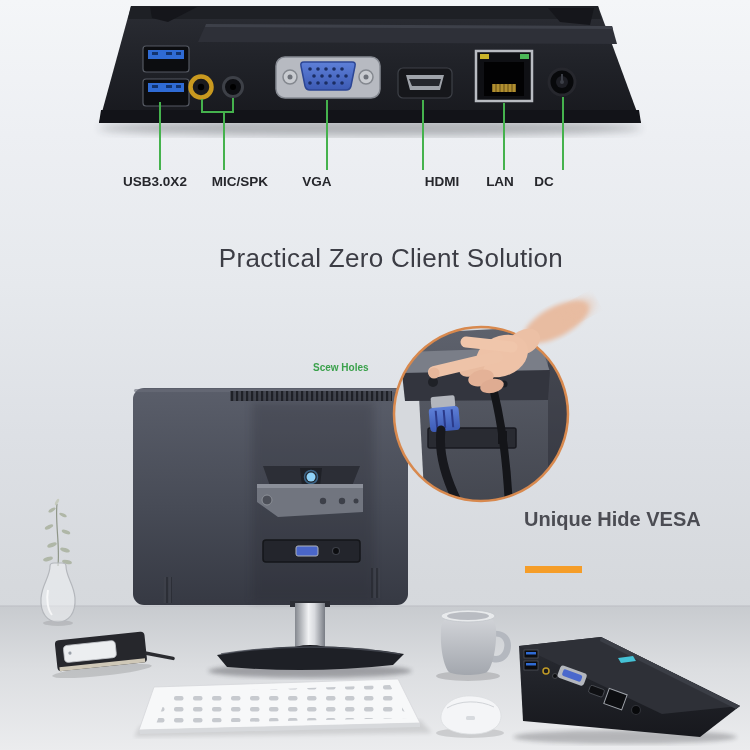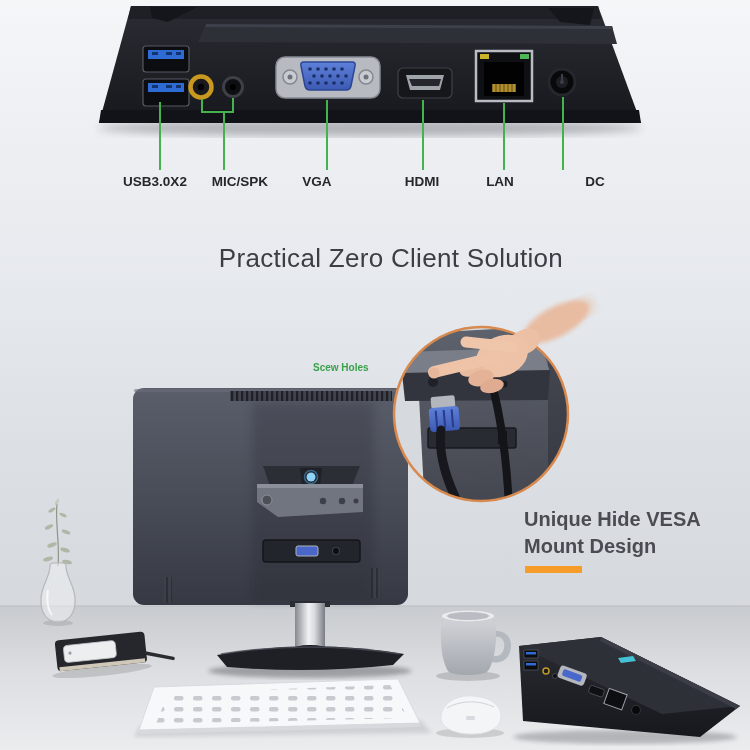--- a/index.html
+++ b/index.html
@@ -335,27 +335,26 @@
       <rect x="589" y="687" width="15" height="8" rx="2" fill="#0f1013" stroke="#4e5158" stroke-width="0.8" transform="rotate(20 596 691)"></rect>
       <rect x="606" y="691" width="19" height="16" fill="#0d0e11" stroke="#9ea2a9" stroke-width="1" transform="rotate(20 615 699)"></rect>
       <circle cx="636" cy="710" r="4.5" fill="#08090b" stroke="#303238" stroke-width="1.2"></circle>
     </g>
   </g>
 </svg>
 
 <div class="txt port-label" style="left:155px">USB3.0X2</div>
 <div class="txt port-label" style="left:240px">MIC/SPK</div>
 <div class="txt port-label" style="left:317px">VGA</div>
-<div class="txt port-label" style="left:422px">HDMI</div>
+<div class="txt port-label" style="left:442px">HDMI</div>
 <div class="txt port-label" style="left:500px">LAN</div>
-<div class="txt port-label" style="left:595px">DC</div>
+<div class="txt port-label" style="left:544px">DC</div>
 
 <div class="txt headline">Practical Zero Client Solution</div>
 
 <div class="txt inset-label">Scew Holes</div>
 
 <div class="txt feature">
   <div>Unique Hide VESA</div>
-  <div>Mount Design</div>
 </div>
 <div class="accent-bar"></div>
 
 </div>
 
 </body></html>

